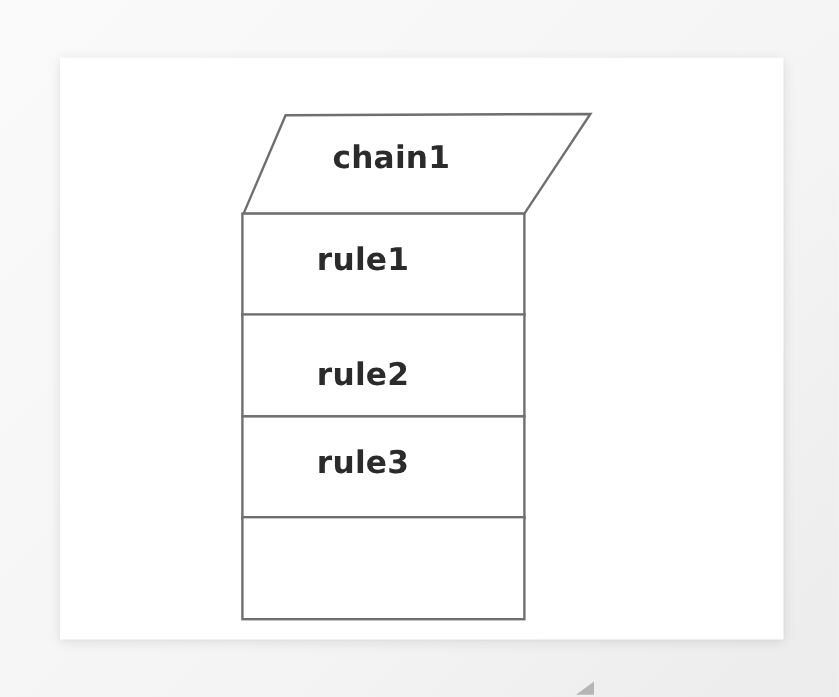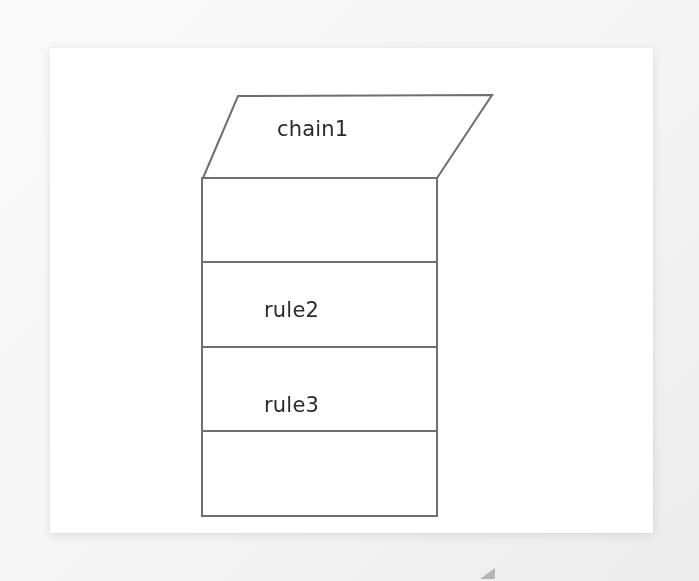--- a/index.html
+++ b/index.html
@@ -33,35 +33,36 @@
   #diagram {
     position: absolute;
     left: 0;
     top: 0;
     width: 699px;
     height: 581px;
   }
   .node-label {
     position: absolute;
     color: #2b2b2b;
-    font-size: 21px;
+    font-size: 26px;
     line-height: 1;
     white-space: nowrap;
     letter-spacing: 0.2px;
+    font-weight: bold;
   }
   #chain-label {
     left: 277px;
     top: 119px;
   }
   .rule-label {
     left: 264px;
   }
   #rule-label-0 { top: 204px; }
   #rule-label-1 { top: 300px; }
-  #rule-label-2 { top: 395px; }
+  #rule-label-2 { top: 373px; }
   #rule-label-3 { top: 458px; }
 
   .rule-hit {
     position: absolute;
     left: 202px;
     width: 235px;
     height: 85px;
     background: transparent;
   }
   #rule-hit-0 { top: 178px; }
@@ -102,20 +103,21 @@
     <rect x="202" y="347" width="235" height="85" fill="#ffffff" stroke="#6f6f6f" stroke-width="2"></rect>
     <rect x="202" y="431" width="235" height="85" fill="#ffffff" stroke="#6f6f6f" stroke-width="2"></rect>
   </svg>
 
   <svg id="corner-mark" viewBox="0 0 18 14">
     <polygon points="2,13 17,13 17,2" fill="#b6b6b6"></polygon>
   </svg>
 
   <div class="node-label" id="chain-label">chain1</div>
 
+  <div class="node-label rule-label" id="rule-label-0">rule1</div>
   <div class="node-label rule-label" id="rule-label-1">rule2</div>
   <div class="node-label rule-label" id="rule-label-2">rule3</div>
 
   <div id="chain-hit"></div>
   <div class="rule-hit" id="rule-hit-0"></div>
   <div class="rule-hit" id="rule-hit-1"></div>
   <div class="rule-hit" id="rule-hit-2"></div>
   <div class="rule-hit" id="rule-hit-3"></div>
 
 </div>

